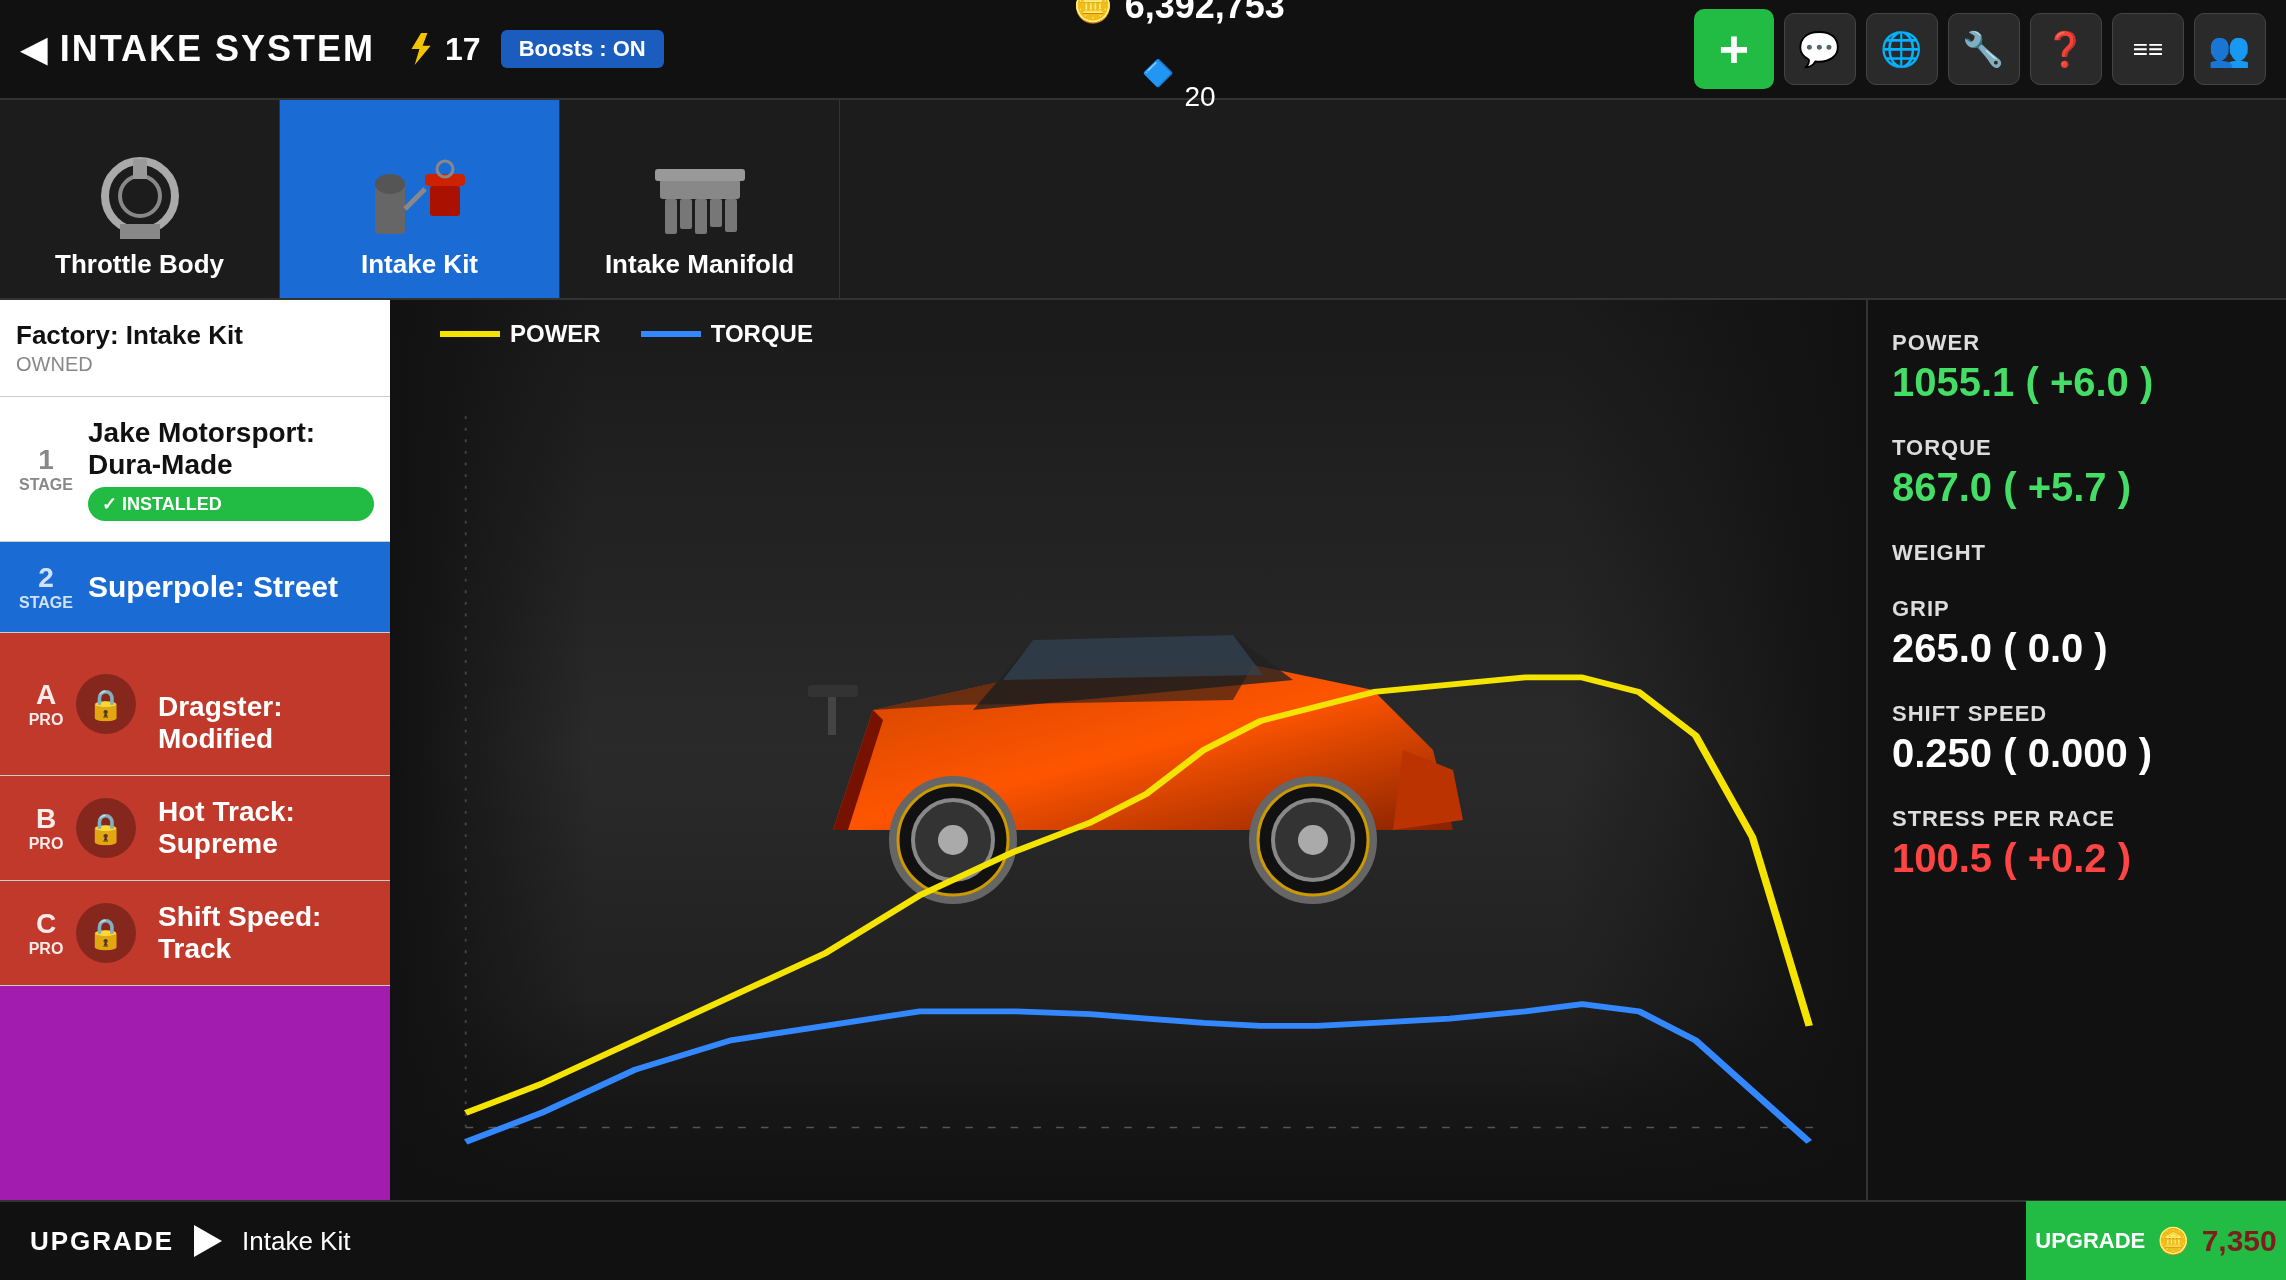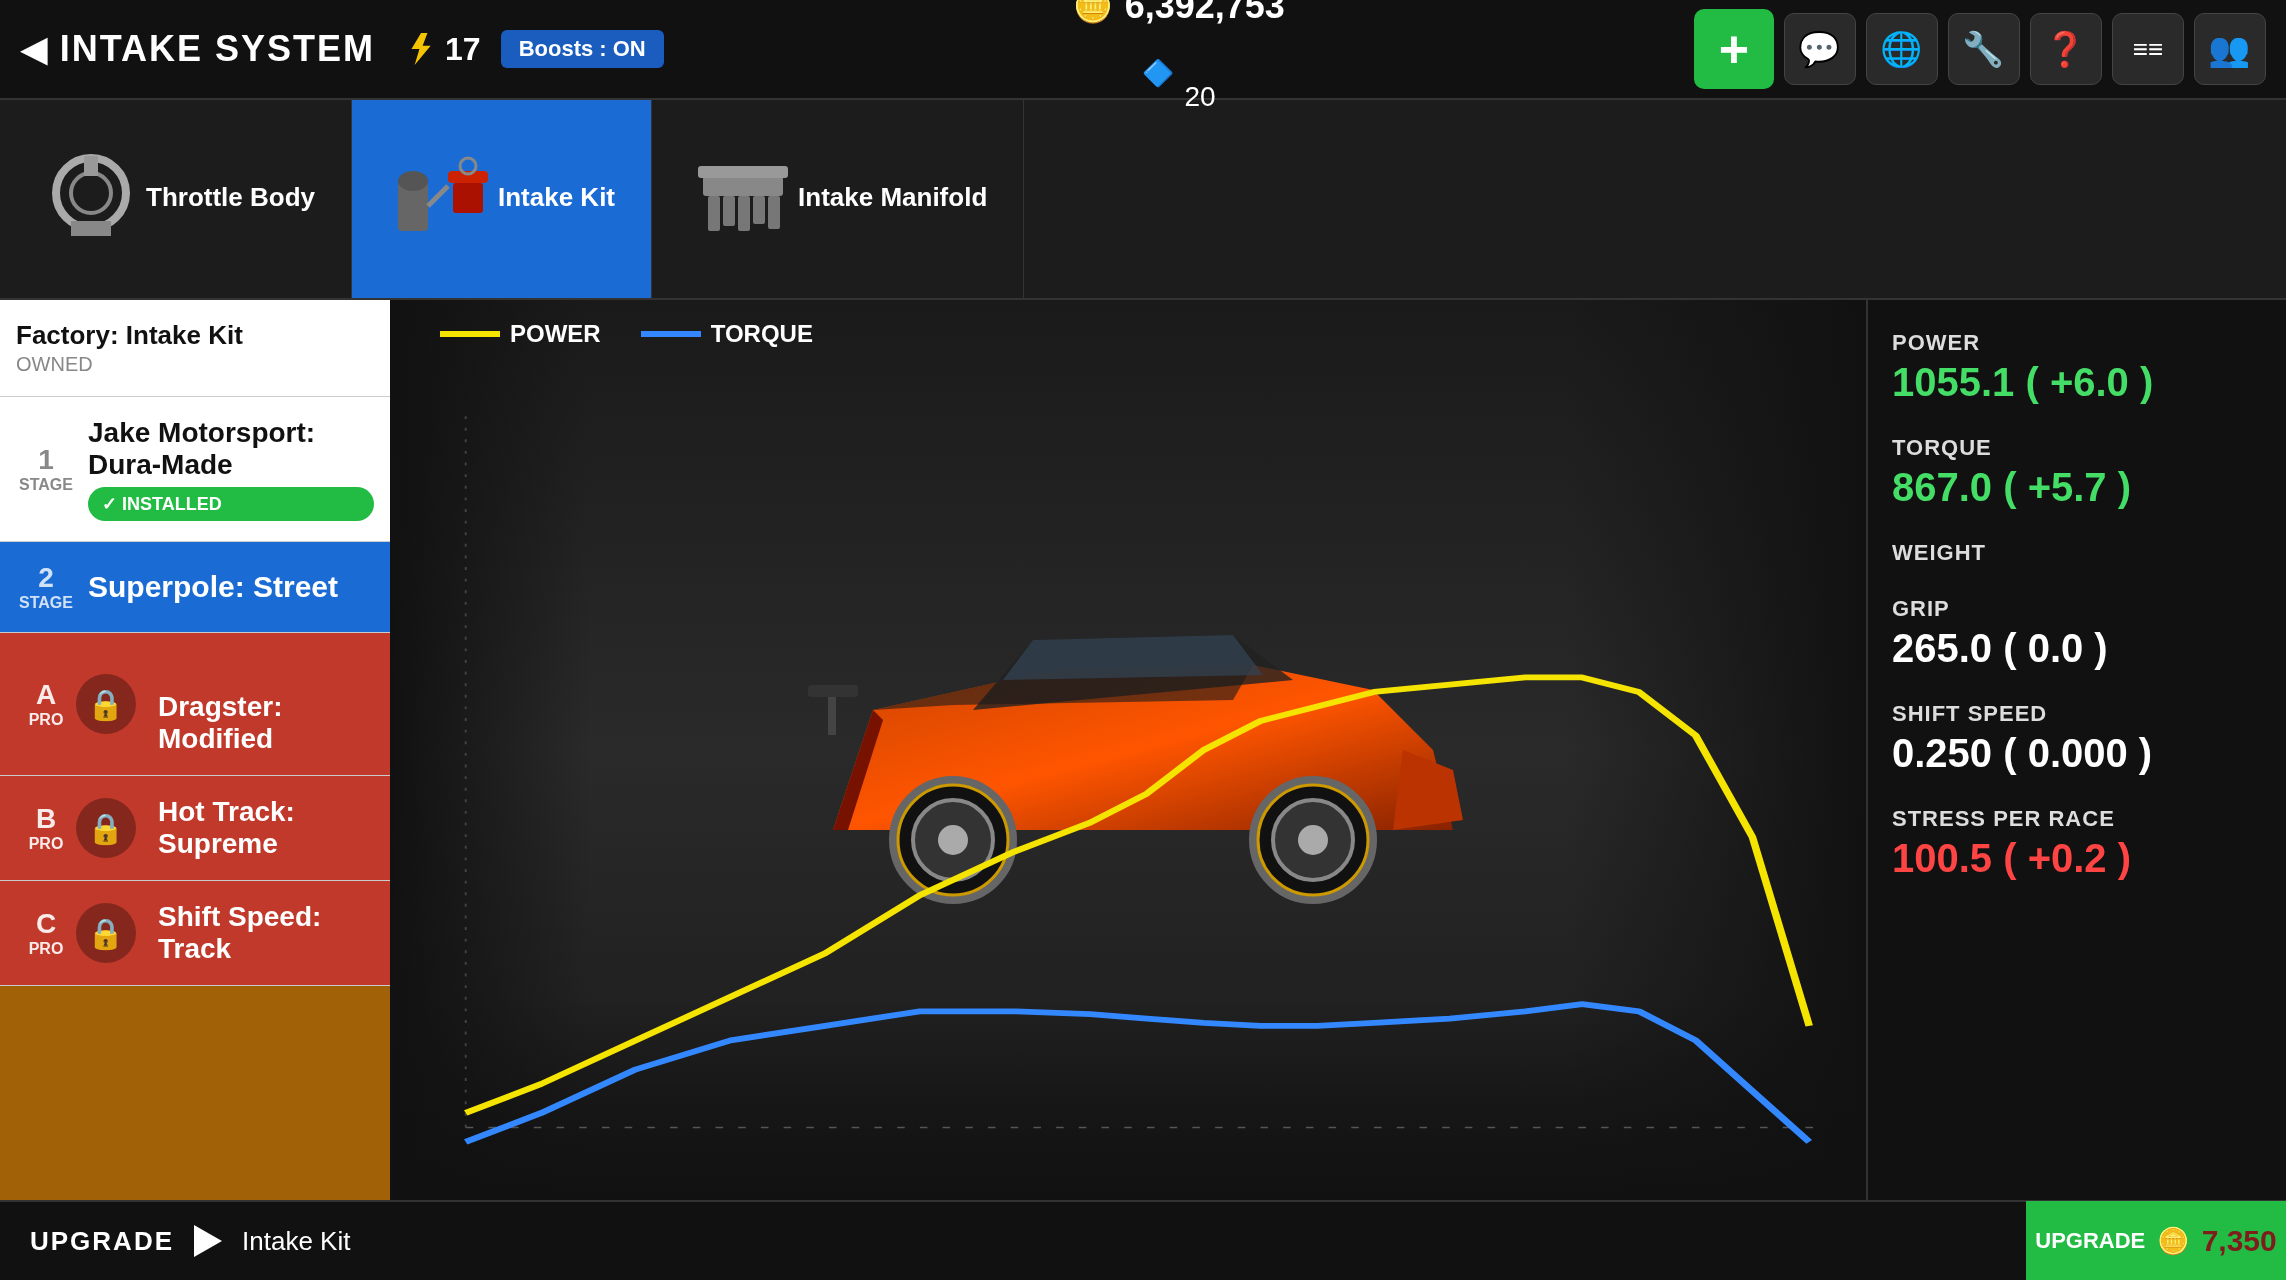--- a/index.html
+++ b/index.html
@@ -118,24 +118,24 @@
 
     
     .component-tabs {
       display: flex;
       background: #1c1c1c;
       height: 200px;
       border-bottom: 2px solid #333;
     }
     .comp-tab {
       display: flex;
-      flex-direction: row;
-      align-items: center;
-      justify-content: space-between;
-      padding: 14px 36px 18px;
+      flex-direction: column;
+      align-items: center;
+      justify-content: flex-end;
+      padding: 14px 28px 18px;
       cursor: pointer;
       min-width: 280px;
       border-right: 1px solid #333;
       background: #1c1c1c;
     }
     .comp-tab.active {
       background: #1a6cd4;
     }
     .comp-tab-label {
       font-size: 26px;
@@ -153,21 +153,21 @@
 
     
     .main-content {
       display: flex;
       height: calc(1280px - 100px - 200px - 80px);
     }
 
     
     .left-panel {
       width: 390px;
-      background: #a16207;
+      background: #a21caf;
       color: #111;
       overflow-y: auto;
       flex-shrink: 0;
     }
     .upgrade-item {
       display: flex;
       align-items: center;
       padding: 20px 16px;
       border-bottom: 1px solid #ccc;
       cursor: pointer;

